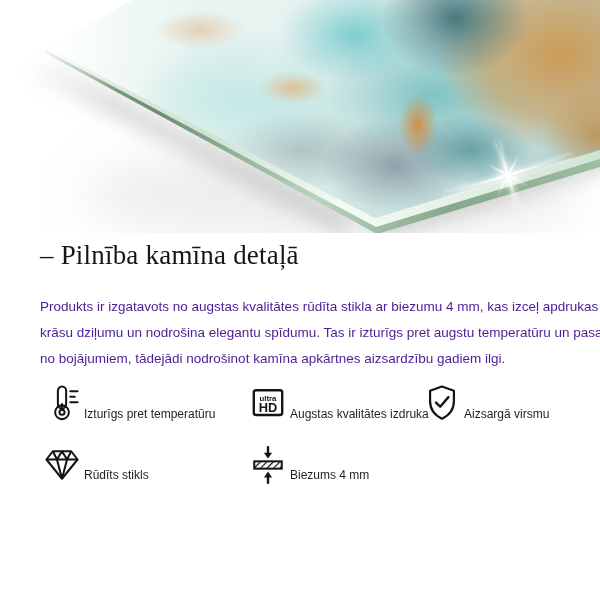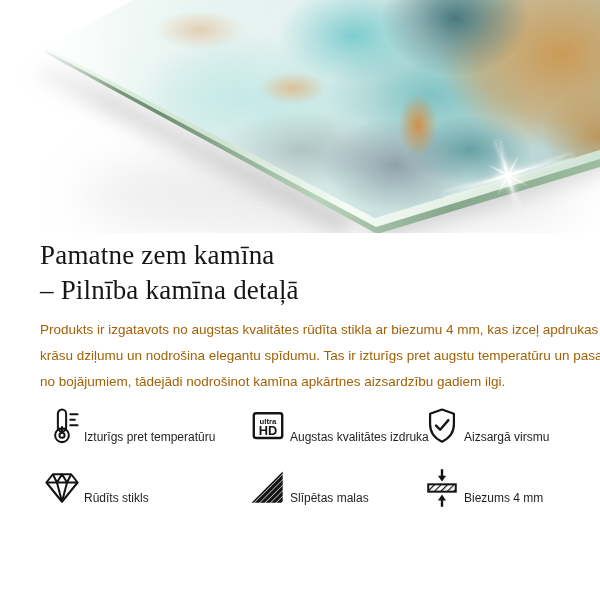--- a/index.html
+++ b/index.html
@@ -53,21 +53,21 @@
   .core { width:11px; height:11px; border-radius:50%;
           transform:translate(-50%,-50%);
           background:radial-gradient(circle,#fff 20%, rgba(255,255,255,0) 75%);
           box-shadow:0 0 12px 4px rgba(255,255,255,0.95); }
 
   
   .content { padding:5px 40px 0 40px; }
   h1 { font-family:"Liberation Serif","DejaVu Serif",serif; font-weight:400;
        color:#161616; font-size:27px; line-height:35px; letter-spacing:0.2px; }
   h1 span { display:block; }
-  .body-text { margin-top:9px; color:#a16207; font-size:13.5px; line-height:26px; }
+  .body-text { margin-top:21px; color:#4c1d95; font-size:13.5px; line-height:26px; }
   .body-text div { white-space:nowrap; }
 
   
   .features { margin-top:9px; display:grid; grid-template-columns:206px 174px 220px; row-gap:15px; }
   .feature { display:flex; flex-direction:row; align-items:center; }
   .icon-wrap { height:46px; display:flex; align-items:center; justify-content:center; }
   .icon-wrap svg { stroke:#141414; fill:none; stroke-width:2.2; }
   .feature-label { margin-top:20px; font-size:12px; color:#1f1f1f; line-height:15px; white-space:nowrap; }
   .hd-top { font:700 8.5px "Liberation Sans",sans-serif; fill:#141414; stroke:none; }
   .hd-bottom { font:800 14px "Liberation Sans",sans-serif; fill:#141414; stroke:none; }
@@ -87,21 +87,20 @@
     <div class="ray ray1"></div>
       <div class="ray ray2"></div>
     <div class="ray ray3"></div>
       <div class="ray ray4"></div>
     <div class="core"></div>
   </div>
 </div>
 
 <div class="content">
   <h1>
-    <span>Pamatne zem kamīna</span>
     <span>– Pilnība kamīna detaļā</span>
   </h1>
   <div class="body-text">
     <div>Produkts ir izgatavots no augstas kvalitātes rūdīta stikla ar biezumu 4 mm, kas izceļ apdrukas</div>
     <div>krāsu dziļumu un nodrošina elegantu spīdumu. Tas ir izturīgs pret augstu temperatūru un pasargā</div>
     <div>no bojājumiem, tādejādi nodrošinot kamīna apkārtnes aizsardzību gadiem ilgi.</div>
   </div>
 
   <div class="features">
 
@@ -147,38 +146,20 @@
           <path d="M14 9 H34 L41 18 L24 39 L7 18 Z"></path>
           <line x1="7" y1="18" x2="41" y2="18"></line>
           <polyline points="14,9 18.5,18 24,9 29.5,18 34,9"></polyline>
           <line x1="18.5" y1="18" x2="24" y2="39"></line>
           <line x1="29.5" y1="18" x2="24" y2="39"></line>
         </svg>
       </div>
       <div class="feature-label">Rūdīts stikls</div>
     </div>
 
-    <div class="feature">
-      <div class="icon-wrap">
-        <svg width="44" height="44" viewBox="0 0 48 48">
-          <clipPath id="triClip">
-              <path d="M6 40 L40 40 L40 6 Z"></path>
-            </clipPath>
-          <g clip-path="url(#triClip)" stroke-width="3.6" stroke-linecap="butt">
-            <line x1="4" y1="42" x2="42" y2="4"></line>
-            <line x1="10" y1="42" x2="42" y2="10"></line>
-            <line x1="16" y1="42" x2="42" y2="16"></line>
-            <line x1="22" y1="42" x2="42" y2="22"></line>
-            <line x1="28" y1="42" x2="42" y2="28"></line>
-            <line x1="34" y1="42" x2="42" y2="34"></line>
-          </g>
-        </svg>
-      </div>
-      <div class="feature-label">Slīpētas malas</div>
-    </div>
 
     <div class="feature">
       <div class="icon-wrap">
         <svg width="44" height="44" viewBox="0 0 48 48">
           <pattern id="hatch4mm" width="5" height="5" patternTransform="rotate(45)" patternUnits="userSpaceOnUse">
             <line x1="0" y1="0" x2="0" y2="5" stroke="#141414" stroke-width="2.6"></line>
           </pattern>
           <rect x="9" y="20" width="30" height="8" fill="url(#hatch4mm)" stroke="#141414" stroke-width="2.2"></rect>
           <line x1="24" y1="3.5" x2="24" y2="11" stroke-width="2.6"></line>
           <polygon points="19.5,10.5 28.5,10.5 24,17" fill="#141414" stroke="none"></polygon>

